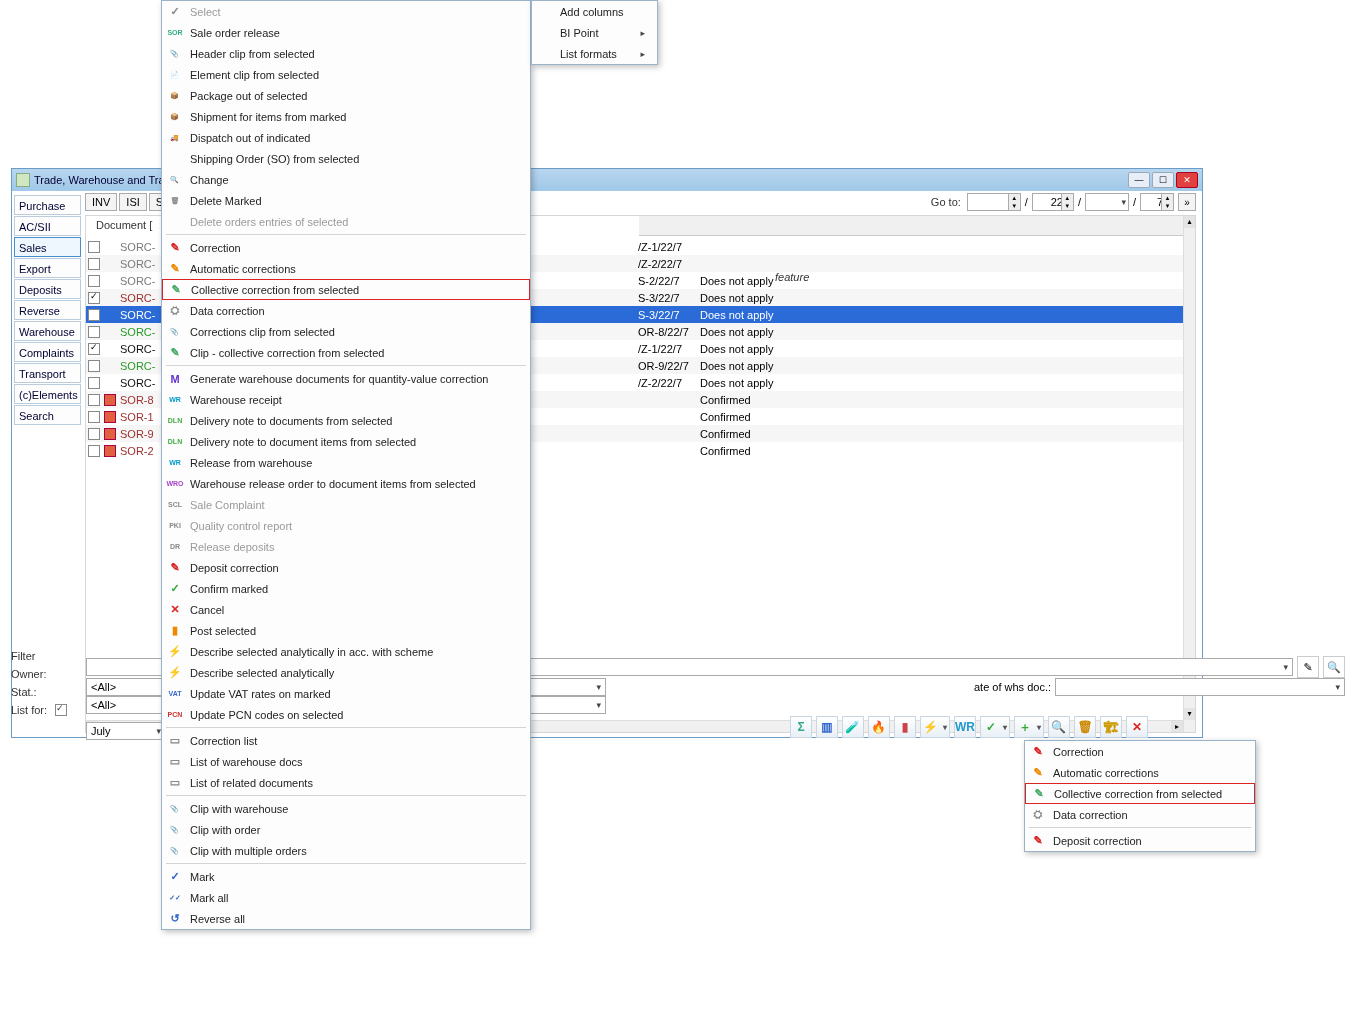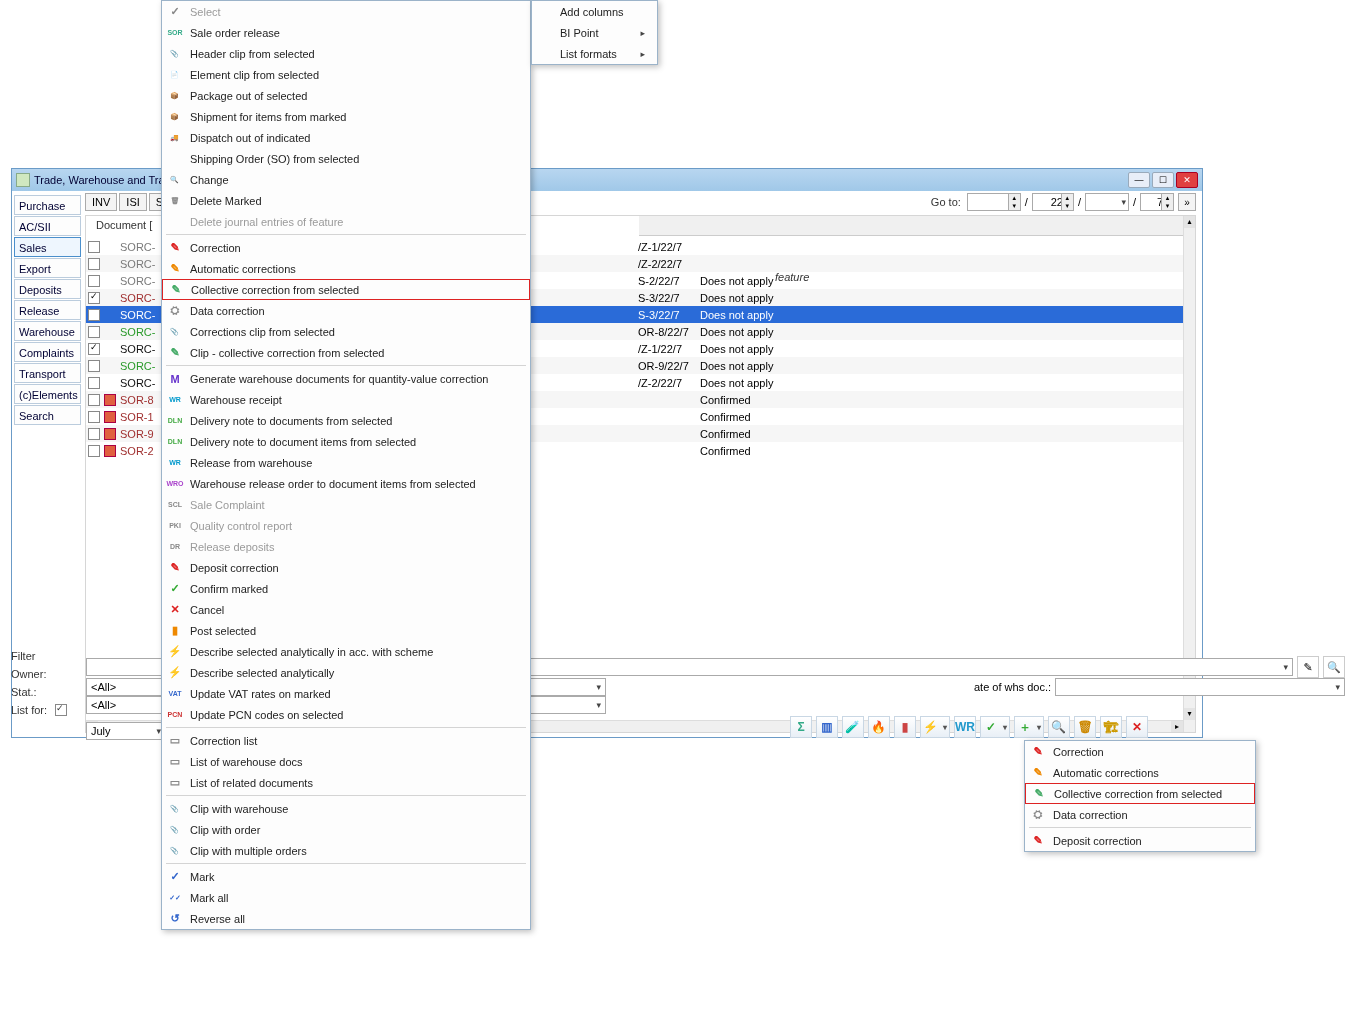--- a/index.html
+++ b/index.html
@@ -78,21 +78,21 @@
       <div class="win-btn close">✕</div>
     </div>
   </div>
   <div class="window-body">
     <div class="left-nav" id="left-nav">
         <div class="nav-btn">Purchase</div>
         <div class="nav-btn">AC/SII</div>
         <div class="nav-btn sel">Sales</div>
         <div class="nav-btn">Export</div>
         <div class="nav-btn">Deposits</div>
-        <div class="nav-btn">Release</div>
+        <div class="nav-btn">Reverse</div>
         <div class="nav-btn">Warehouse</div>
         <div class="nav-btn">Complaints</div>
         <div class="nav-btn">Transport</div>
         <div class="nav-btn">(c)Elements</div>
         <div class="nav-btn">Search</div>
       </div>
     <div class="right-area">
       <div class="tab-row" id="tab-row">
           <div class="tab">INV</div>
           <div class="tab">ISI</div>
@@ -330,21 +330,21 @@
     <div class="mitem">
       <span class="micon" style="color: rgb(136, 136, 136); font-weight: bold; font-size: 7px;">🔍</span>
       <span>Change</span>
     </div>
     <div class="mitem">
       <span class="micon" style="color: rgb(136, 136, 136); font-weight: bold; font-size: 7px;">🗑</span>
       <span>Delete Marked</span>
     </div>
     <div class="mitem disabled">
       <span class="micon" style="color: rgb(136, 136, 136); font-weight: bold; font-size: 11px;"></span>
-      <span>Delete journal entries of feature</span>
+      <span>Delete orders entries of selected</span>
     </div>
     <div class="sep"></div>
     <div class="mitem">
       <span class="micon" style="color: rgb(221, 34, 34); font-weight: bold; font-size: 11px;">✎</span>
       <span>Correction</span>
     </div>
     <div class="mitem">
       <span class="micon" style="color: rgb(238, 136, 0); font-weight: bold; font-size: 11px;">✎</span>
       <span>Automatic corrections</span>
     </div>

